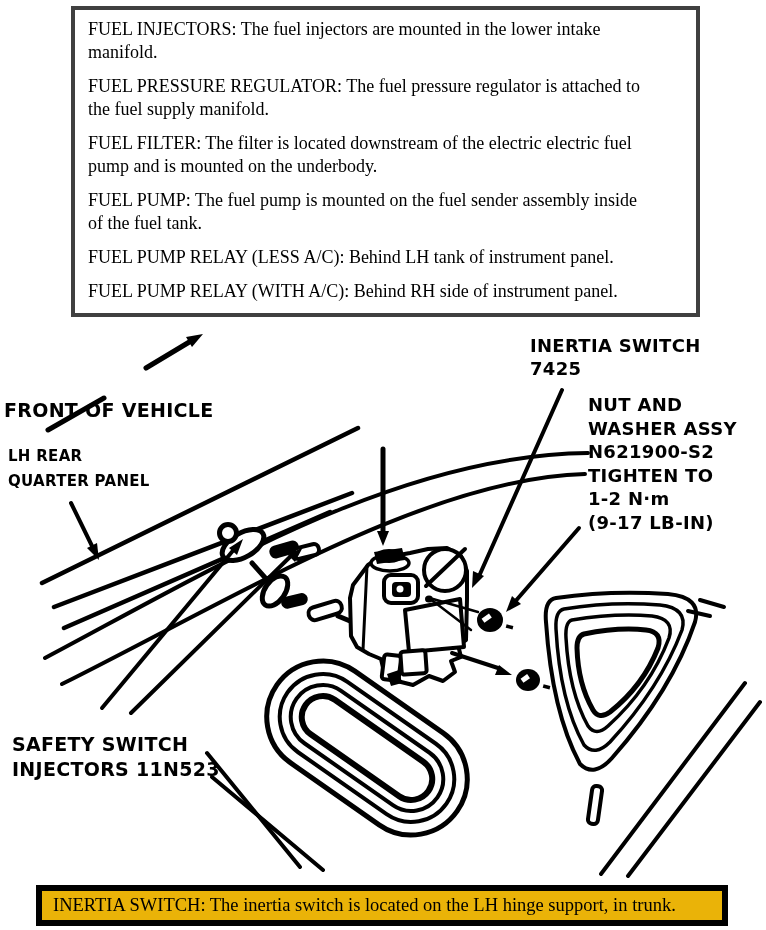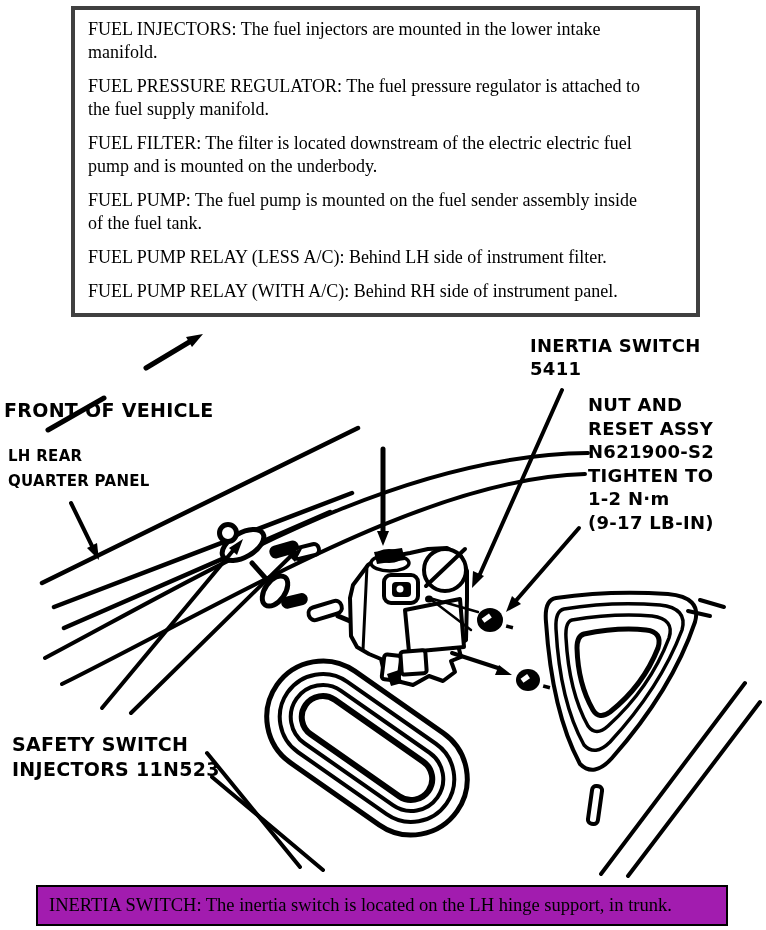--- a/index.html
+++ b/index.html
@@ -3,21 +3,21 @@
 <meta charset="utf-8">
 <style>
   html,body{margin:0;padding:0;background:#fff;}
   .page{position:relative;width:766px;height:930px;background:#ffffff;color:#000;
         font-family:"Liberation Serif", serif;overflow:hidden;}
   .info-box{box-sizing:border-box;position:absolute;left:71px;top:6px;width:629px;height:311px;
         border:4px solid #404040;padding:8px 13px;background:#fff;}
   .para{font-size:18px;line-height:23px;margin-top:11px;}
   .para:first-child{margin-top:0;}
   .caption-box{box-sizing:border-box;position:absolute;left:36px;top:885px;width:692px;height:41px;
-        border:2px solid #000000;background:#a21caf;display:flex;align-items:center;
+        border:6px solid #000000;background:#eab308;display:flex;align-items:center;
         padding-left:11px;font-size:18.5px;}
   .dlabel{position:absolute;font-family:"DejaVu Sans",sans-serif;font-weight:bold;
         font-size:18px;line-height:24px;letter-spacing:0.3px;white-space:nowrap;z-index:3;}
   .lbl-front{left:4px;top:371px;font-size:19px;margin-top:27px;}
   .lbl-lhrear{left:8px;top:444px;line-height:25px;font-size:15px;}
   .lbl-note{left:248px;top:347px;line-height:24.5px;}
   .lbl-inertia{left:530px;top:334px;line-height:23px;}
   .lbl-nut{left:588px;top:393px;line-height:23.5px;}
   .lbl-safety{left:12px;top:732px;line-height:25px;font-size:19px;}
   svg.art{position:absolute;left:0;top:0;z-index:1;}
@@ -38,21 +38,21 @@
     </div>
     <div class="para">
       <div>FUEL FILTER: The filter is located downstream of the electric electric fuel</div>
       <div>pump and is mounted on the underbody.</div>
     </div>
     <div class="para">
       <div>FUEL PUMP: The fuel pump is mounted on the fuel sender assembly inside</div>
       <div>of the fuel tank.</div>
     </div>
     <div class="para">
-      <div>FUEL PUMP RELAY (LESS A/C): Behind LH side of instrument filter.</div>
+      <div>FUEL PUMP RELAY (LESS A/C): Behind LH tank of instrument panel.</div>
     </div>
     <div class="para">
       <div>FUEL PUMP RELAY (WITH A/C): Behind RH side of instrument panel.</div>
     </div>
   </div>
 
   <svg class="art" width="766" height="930" viewBox="0 0 766 930">
     <g stroke="#000" fill="none" stroke-linecap="round" stroke-linejoin="round">
 
       <g>
@@ -158,26 +158,26 @@
   </div>
 
   <div class="dlabel lbl-lhrear">
     <div>LH REAR</div>
     <div>QUARTER PANEL</div>
   </div>
 
 
   <div class="dlabel lbl-inertia">
     <div>INERTIA SWITCH</div>
-    <div>5411</div>
+    <div>7425</div>
   </div>
 
   <div class="dlabel lbl-nut">
     <div>NUT AND</div>
-    <div>RESET ASSY</div>
+    <div>WASHER ASSY</div>
     <div>N621900-S2</div>
     <div>TIGHTEN TO</div>
     <div>1-2 N·m</div>
     <div>(9-17 LB-IN)</div>
   </div>
 
   <div class="dlabel lbl-safety">
     <div>SAFETY SWITCH</div>
     <div>INJECTORS 11N523</div>
   </div>

